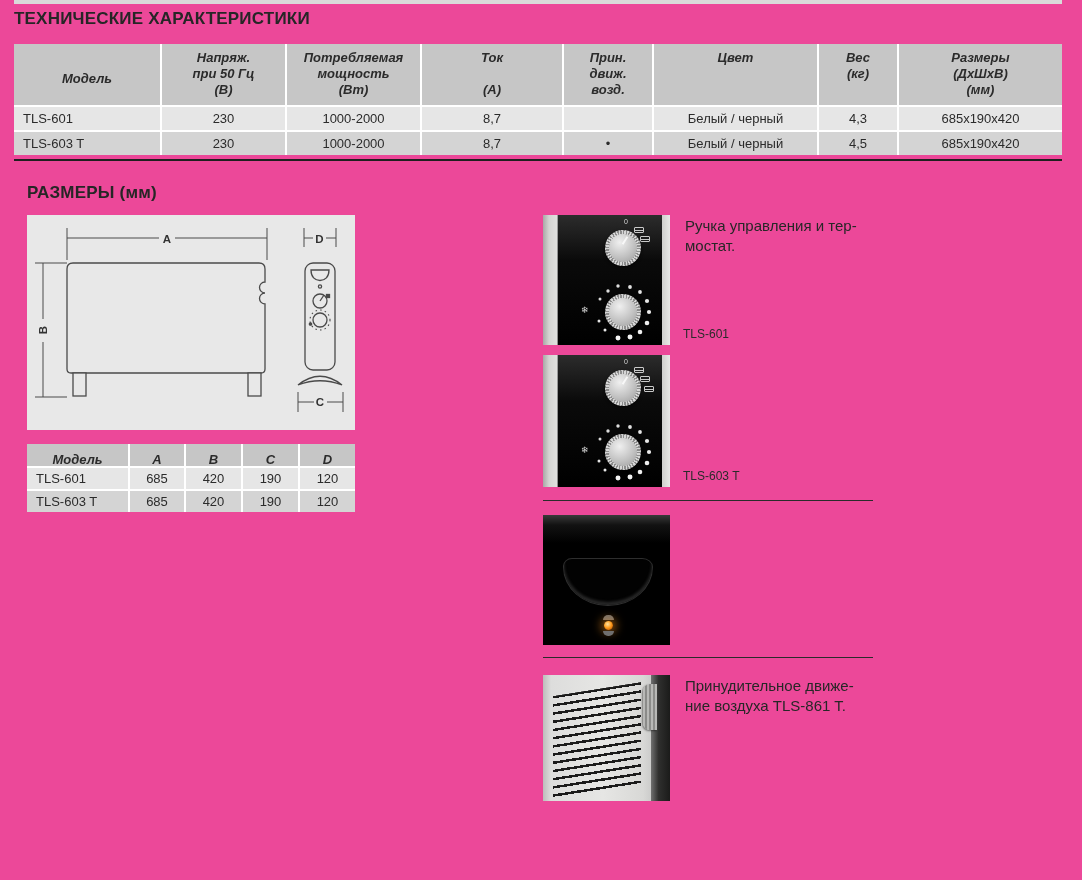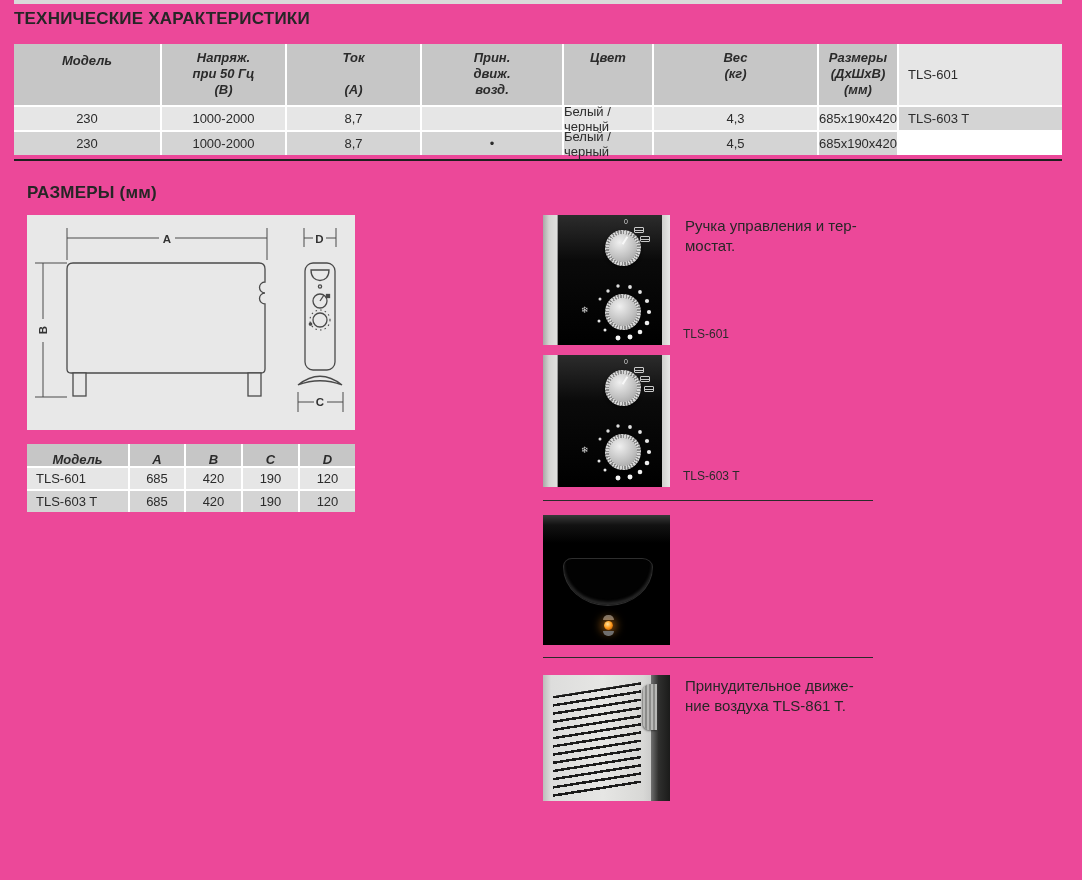--- a/index.html
+++ b/index.html
@@ -19,21 +19,21 @@
   .spec-table {
     position:absolute; left:14px; top:44px; width:1048px;
     display:grid;
     grid-template-columns:146px 123px 133px 140px 88px 163px 78px 163px;
     grid-template-rows:61px 23px 23px;
     gap:2px; background:#fff;
   }
   .spec-table > div { font-size:13px; display:flex; justify-content:center; }
   .hc { background:#c6c6c6; font-weight:bold; align-items:flex-start; padding-top:6px; text-align:center; line-height:16px;font-style:italic; }
   .hc span { white-space:pre-line; }
-  .hc.vc { padding-top:9px; }
+  .hc.vc { align-items:center; padding-top:9px; }
   .dc { align-items:center; }
   .r1 { background:#e6e6e6; }
   .r2 { background:#d4d4d4; }
   .dc.left { justify-content:flex-start; padding-left:9px; }
 
   .rule { position:absolute; left:14px; top:159px; width:1048px; height:2px; background:#1f1f1f; }
 
   
   .diagram-box { position:absolute; left:27px; top:215px; width:328px; height:215px; background:#e8e8e8; }
 
@@ -120,20 +120,25 @@
   <div class="spec-table">
     <div class="hc vc">
         <span>Модель</span>
       </div>
     <div class="hc">
         <span>Напряж.
 при 50 Гц
 (В)</span>
       </div>
     <div class="hc">
+        <span>Потребляемая
+мощность
+(Вт)</span>
+      </div>
+    <div class="hc">
         <span>Ток
 
 (А)</span>
       </div>
     <div class="hc">
         <span>Прин.
 движ.
 возд.</span>
       </div>
     <div class="hc">

